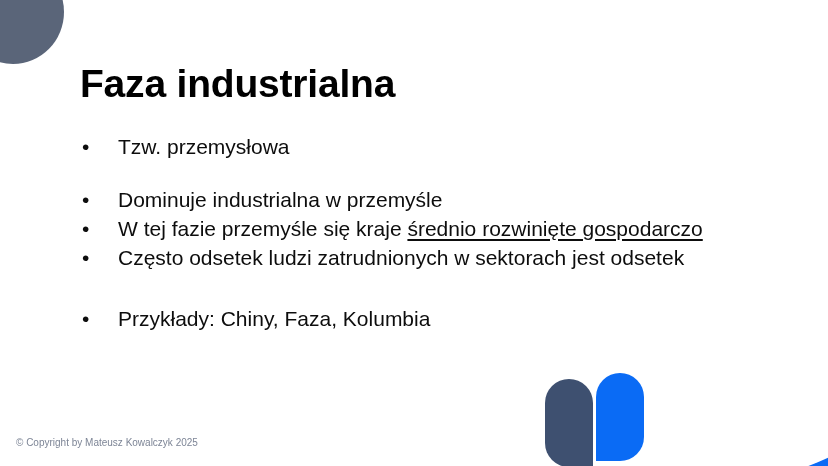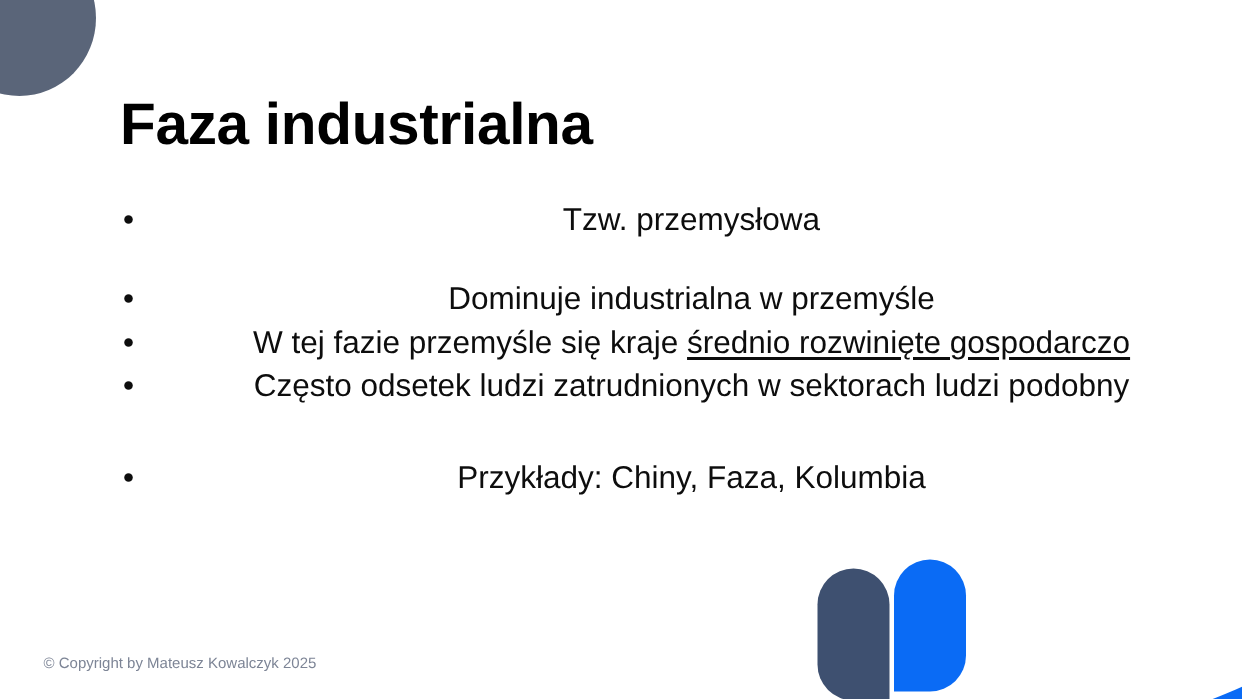--- a/index.html
+++ b/index.html
@@ -99,37 +99,36 @@
     flex: 0 0 44px;
     text-align: left;
     padding-left: 8px;
     box-sizing: border-box;
     font-size: 21px;
     color: #0d0d0d;
   }
   .bullet-item .btext {
     flex: 1 1 auto;
     white-space: nowrap;
-    text-align: center;
   }
   .bullet-item .btext u {
     text-decoration: underline;
     text-underline-offset: 3px;
   }
   .spacer-row {
     height: 32px;
   }
   .row-gap-small {
     height: 8px;
   }
 
   
   .footer-copyright {
     position: absolute;
-    left: 29px;
+    left: 16px;
     top: 437px;
     font-size: 10px;
     color: #7d8596;
     white-space: nowrap;
   }
   .footer-center {
     position: absolute;
     left: 338px;
     top: 437px;
     font-size: 10px;
@@ -178,21 +177,21 @@
 
       <li class="bullet-item">
         <span class="marker">•</span>
         <span class="btext"><span>W tej fazie przemyśle się kraje </span><u>średnio rozwinięte gospodarczo</u></span>
       </li>
 
       <li class="row-gap-small"></li>
 
       <li class="bullet-item">
         <span class="marker">•</span>
-        <span class="btext">Często odsetek ludzi zatrudnionych w sektorach ludzi podobny</span>
+        <span class="btext">Często odsetek ludzi zatrudnionych w sektorach jest odsetek</span>
       </li>
 
       <li class="spacer-row"></li>
       <li class="row-gap-small"></li>
 
       <li class="bullet-item">
         <span class="marker">•</span>
         <span class="btext">Przykłady: Chiny, Faza, Kolumbia</span>
       </li>
 

